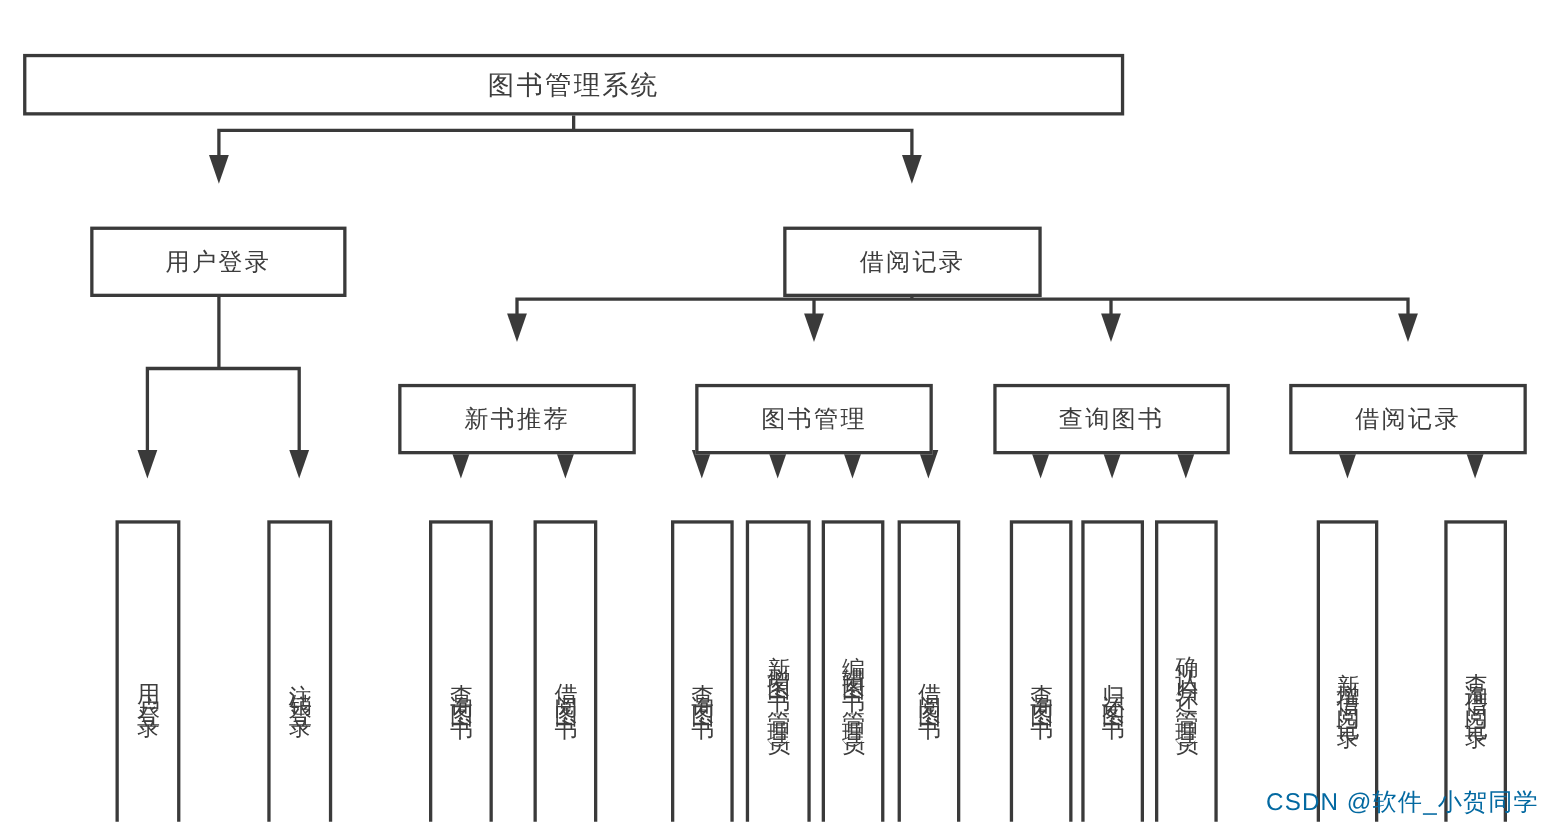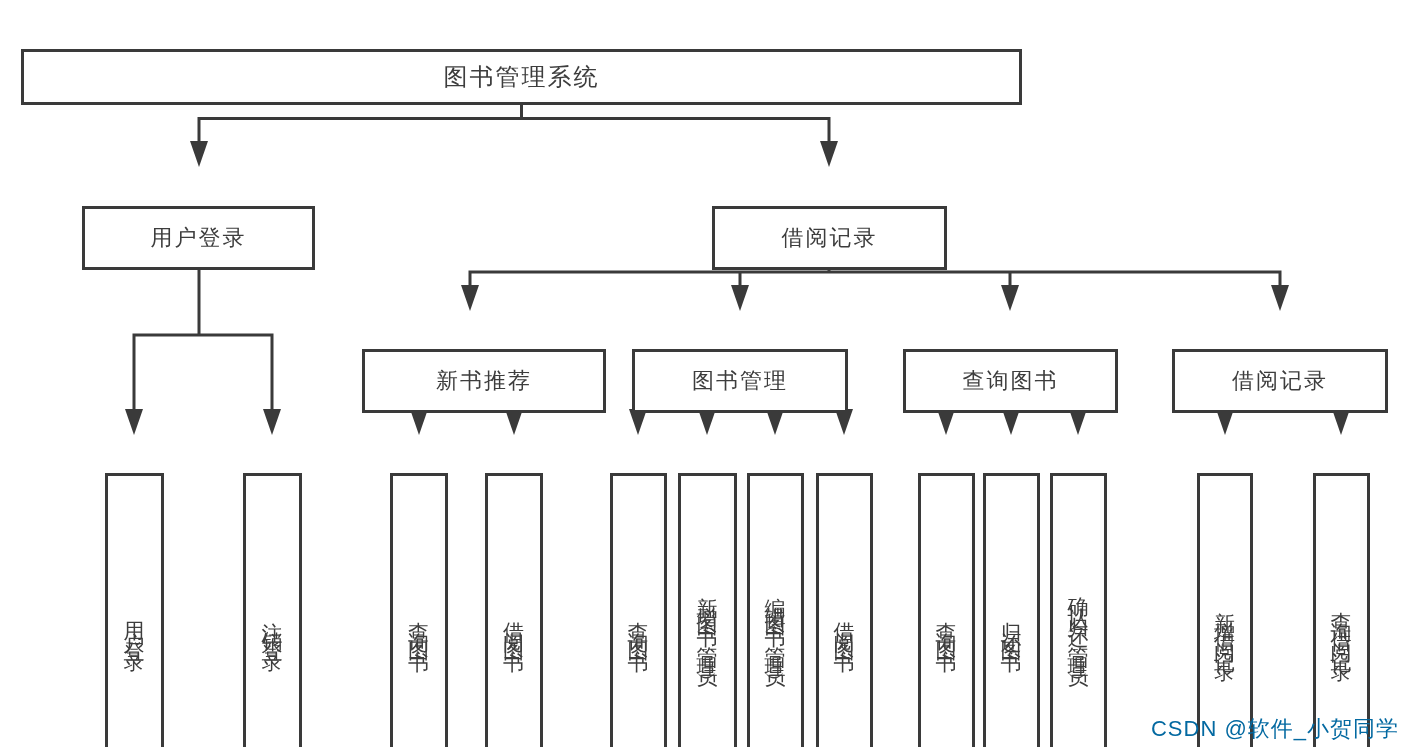--- a/index.html
+++ b/index.html
@@ -85,21 +85,21 @@
     <span class="label">图书管理系统</span>
   </div>
 
   <div class="node hbox lvl2" style="left:82px;top:170px;width:233px;">
     <span class="label">用户登录</span>
   </div>
   <div class="node hbox lvl2" style="left:712px;top:170px;width:235px;">
     <span class="label">借阅记录</span>
   </div>
 
-  <div class="node hbox lvl3" style="left:362px;top:313px;width:244px;">
+  <div class="node hbox lvl3" style="left:362px;top:313px;width:216px;">
     <span class="label">新书推荐</span>
   </div>
   <div class="node hbox lvl3" style="left:632px;top:313px;width:216px;">
     <span class="label">图书管理</span>
   </div>
   <div class="node hbox lvl3" style="left:903px;top:313px;width:215px;">
     <span class="label">查询图书</span>
   </div>
   <div class="node hbox lvl3" style="left:1172px;top:313px;width:216px;">
     <span class="label">借阅记录</span>

